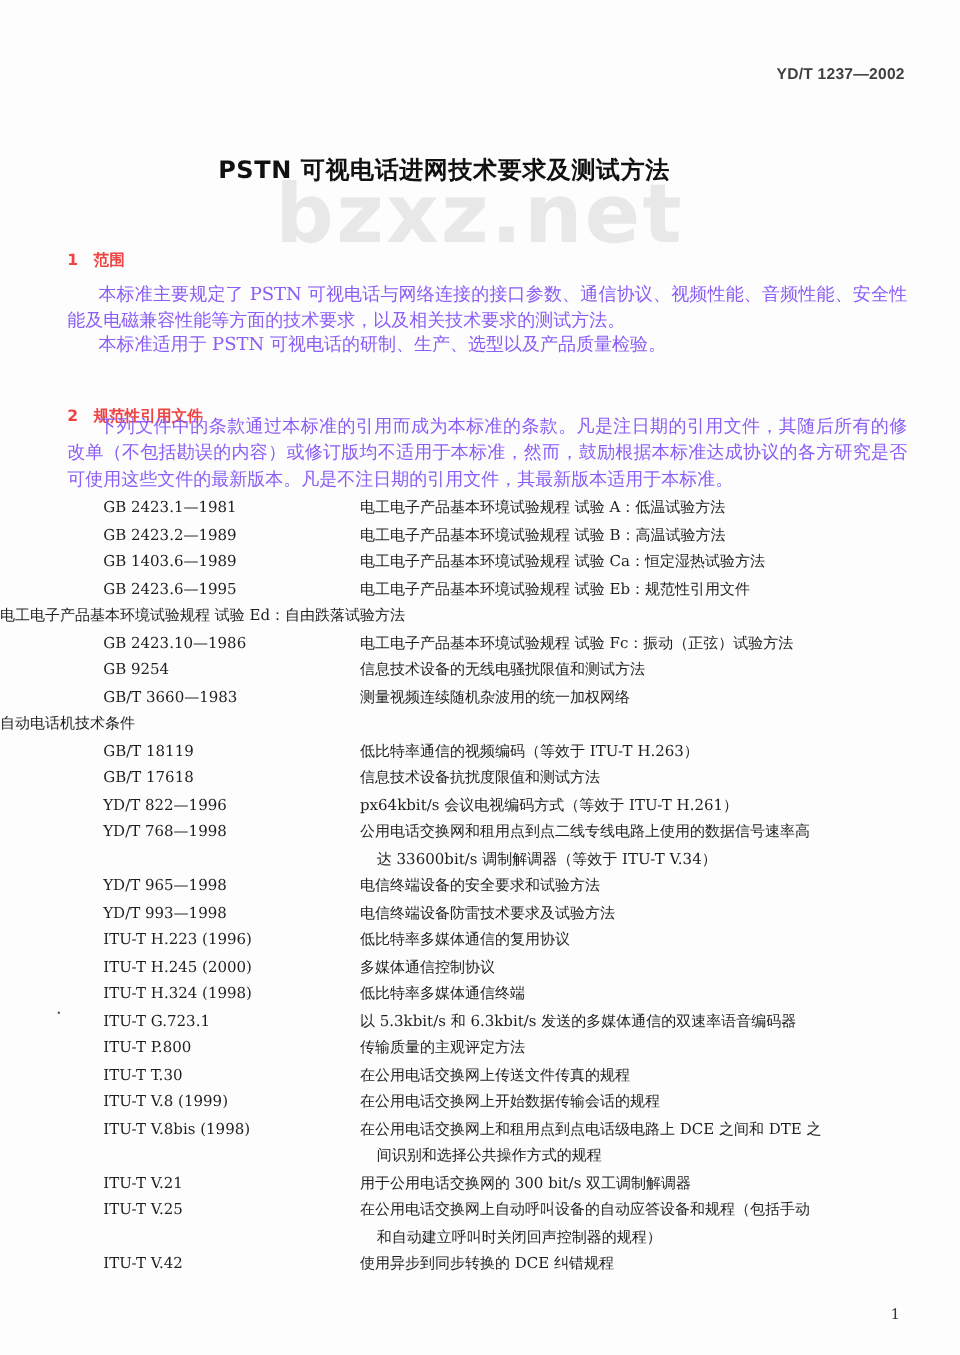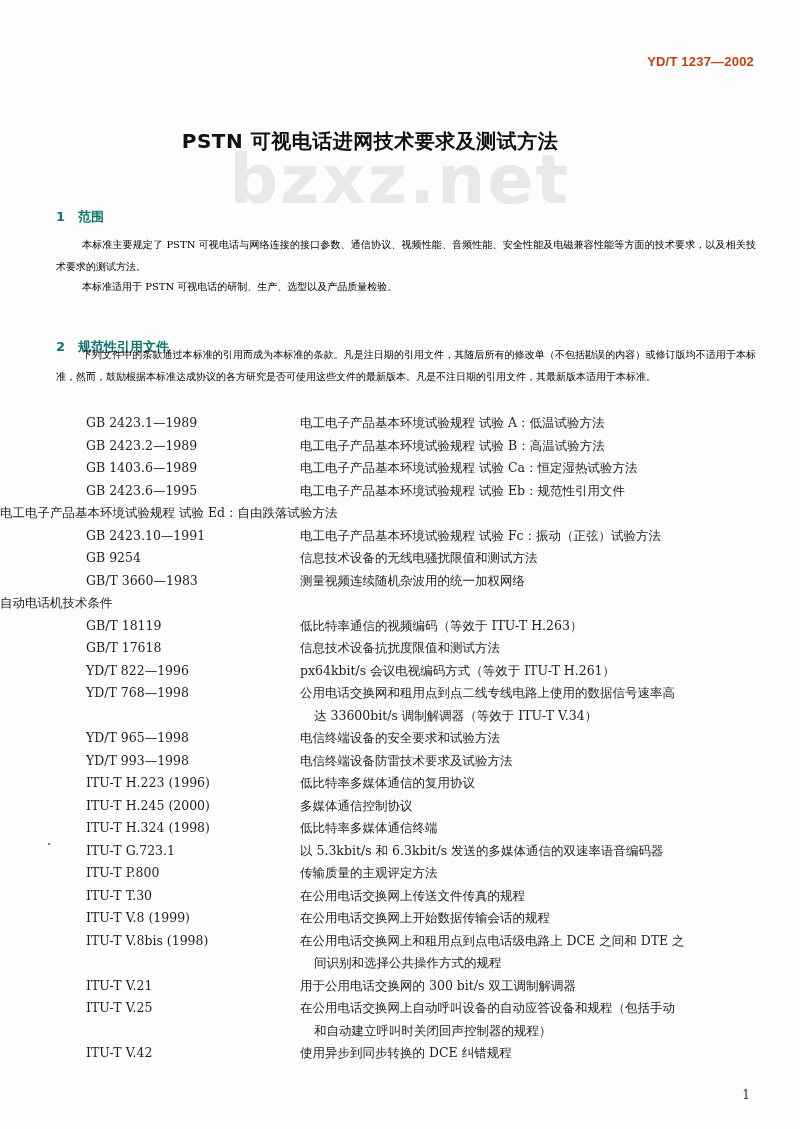--- a/index.html
+++ b/index.html
@@ -5,43 +5,43 @@
     html, body { margin: 0; padding: 0; background: #ffffff; }
     body {
       width: 800px; height: 1129px; position: relative; overflow: hidden;
       font-family: "DejaVu Serif", "Liberation Serif", serif;
       color: #1a1a1a;
     }
     .page { position: absolute; inset: 0; background: #fdfdfd; }
     .std-code {
       position: absolute; top: 54px; right: 46px;
       font-family: "Liberation Sans", "DejaVu Sans", sans-serif;
-      font-size: 13px; font-weight: bold; color: #c2410c; letter-spacing: 0.2px;
+      font-size: 13px; font-weight: bold; color: #404040; letter-spacing: 0.2px;
     }
     .title {
       position: absolute; top: 128px; left: 0; width: 740px; text-align: center;
       font-family: "DejaVu Sans", "Liberation Sans", sans-serif;
       font-size: 20px; font-weight: bold; color: #111; letter-spacing: 0.5px;
     }
     .watermark {
       position: absolute; top: 148px; left: 200px; width: 370px; text-align: right;
       font-family: "DejaVu Sans", "Liberation Sans", sans-serif;
       font-size: 68px; font-weight: bold; color: #e8e8e8; letter-spacing: 2px;
       line-height: 64px; z-index: 0; user-select: none;
     }
     .content { position: absolute; left: 0; top: 0; width: 800px; z-index: 1; }
     .section-heading {
       position: absolute; left: 56px;
       font-family: "DejaVu Sans", "Liberation Sans", sans-serif;
-      font-size: 13px; font-weight: bold; color: #0f766e;
+      font-size: 13px; font-weight: bold; color: #ef4444;
     }
     .section-heading .num { display: inline-block; width: 22px; }
     .para {
       position: absolute; left: 56px; width: 700px;
-      font-size: 10px; line-height: 22px; color: #000000;
+      font-size: 15px; line-height: 22px; color: #8b5cf6;
       text-indent: 26px; text-align: justify;
     }
     .refs { position: absolute; left: 0; top: 412px; width: 800px; }
     .ref-row { position: relative; display: flex; font-size: 12.5px; line-height: 22.5px; color: #1e1e1e; }
     .ref-code { width: 214px; padding-left: 86px; flex: none; white-space: nowrap; }
     .ref-title { width: 460px; flex: none; }
     .ref-title .cont { display: block; padding-left: 14px; }
     .page-num {
       position: absolute; right: 50px; top: 1088px;
       font-size: 12px; color: #333;
@@ -66,40 +66,40 @@
     <div class="para" style="top:234px;">本标准主要规定了 PSTN 可视电话与网络连接的接口参数、通信协议、视频性能、音频性能、安全性能及电磁兼容性能等方面的技术要求，以及相关技术要求的测试方法。</div>
     <div class="para" style="top:276px;">本标准适用于 PSTN 可视电话的研制、生产、选型以及产品质量检验。</div>
 
     <div class="section-heading" style="top:318px;margin-top:20px;">
       <span class="num">2</span><span>规范性引用文件</span>
     </div>
     <div class="para" style="top:344px;">下列文件中的条款通过本标准的引用而成为本标准的条款。凡是注日期的引用文件，其随后所有的修改单（不包括勘误的内容）或修订版均不适用于本标准，然而，鼓励根据本标准达成协议的各方研究是否可使用这些文件的最新版本。凡是不注日期的引用文件，其最新版本适用于本标准。</div>
 
     <div class="refs">
       <div class="ref-row">
-          <span class="ref-code">GB 2423.1—1989</span>
+          <span class="ref-code">GB 2423.1—1981</span>
           <span class="ref-title">电工电子产品基本环境试验规程 试验 A：低温试验方法</span>
         </div>
       <div class="ref-row">
           <span class="ref-code">GB 2423.2—1989</span>
           <span class="ref-title">电工电子产品基本环境试验规程 试验 B：高温试验方法</span>
         </div>
       <div class="ref-row">
           <span class="ref-code">GB 1403.6—1989</span>
           <span class="ref-title">电工电子产品基本环境试验规程 试验 Ca：恒定湿热试验方法</span>
         </div>
       <div class="ref-row">
           <span class="ref-code">GB 2423.6—1995</span>
           <span class="ref-title">电工电子产品基本环境试验规程 试验 Eb：规范性引用文件</span>
         </div>
       <div class="ref-row">
           <span class="ref-title">电工电子产品基本环境试验规程 试验 Ed：自由跌落试验方法</span>
         </div>
       <div class="ref-row">
-          <span class="ref-code">GB 2423.10—1991</span>
+          <span class="ref-code">GB 2423.10—1986</span>
           <span class="ref-title">电工电子产品基本环境试验规程 试验 Fc：振动（正弦）试验方法</span>
         </div>
       <div class="ref-row">
           <span class="ref-code">GB 9254</span>
           <span class="ref-title">信息技术设备的无线电骚扰限值和测试方法</span>
         </div>
       <div class="ref-row">
           <span class="ref-code">GB/T 3660—1983</span>
           <span class="ref-title">测量视频连续随机杂波用的统一加权网络</span>
         </div>

